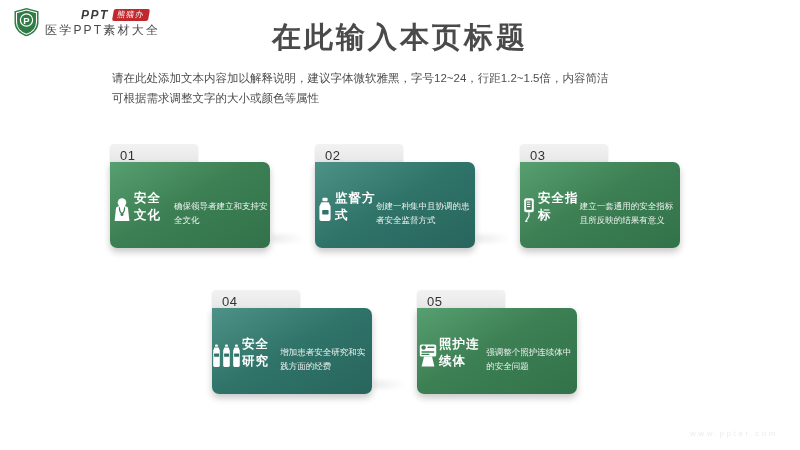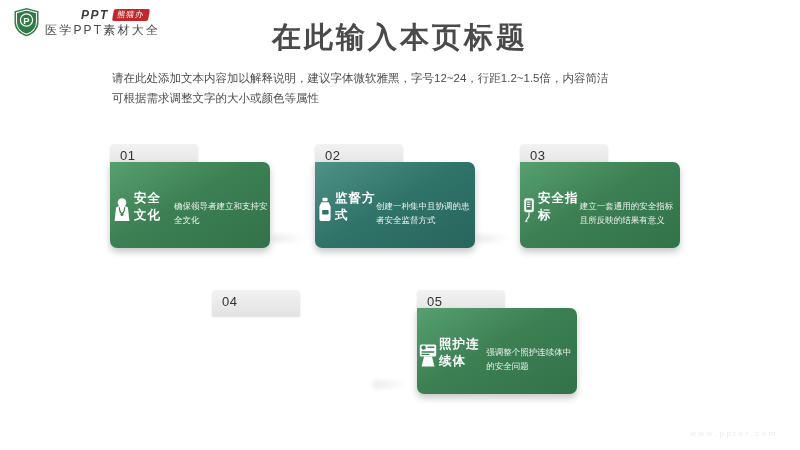--- a/index.html
+++ b/index.html
@@ -180,20 +180,43 @@
       <div class="c-title">安全指标</div>
       <div class="c-desc">建立一套通用的安全指标且所反映的结果有意义</div>
     </div>
   </div>
 </div>
 
 <div class="card c-teal" style="left:212px;top:290px;">
   <div class="tab">
     <span class="tab-num">04</span>
   </div>
+  <div class="body tabbed">
+    <div class="body-inner">
+      <div class="c-icon">
+        <svg width="30" height="24" viewBox="0 0 30 24">
+          <g fill="#fff">
+            <rect x="3.2" y="0.6" width="2.6" height="2.2" rx="0.6"></rect>
+            <path d="M2.4 3.6 H6.6 L7.8 6.4 V21.6 a1.4 1.4 0 0 1-1.4 1.4 H2.6 a1.4 1.4 0 0 1-1.4-1.4 V6.4 Z"></path>
+            <rect x="13.2" y="0.6" width="2.6" height="2.2" rx="0.6"></rect>
+            <path d="M12.4 3.6 H16.6 L17.8 6.4 V21.6 a1.4 1.4 0 0 1-1.4 1.4 H12.6 a1.4 1.4 0 0 1-1.4-1.4 V6.4 Z"></path>
+            <rect x="23.2" y="0.6" width="2.6" height="2.2" rx="0.6"></rect>
+            <path d="M22.4 3.6 H26.6 L27.8 6.4 V21.6 a1.4 1.4 0 0 1-1.4 1.4 H22.6 a1.4 1.4 0 0 1-1.4-1.4 V6.4 Z"></path>
+          </g>
+          <g fill="#2f7369">
+            <rect x="2.1" y="9.4" width="5" height="3.4" rx="0.5"></rect>
+            <rect x="12.1" y="9.4" width="5" height="3.4" rx="0.5"></rect>
+            <rect x="22.1" y="9.4" width="5" height="3.4" rx="0.5"></rect>
+          </g>
+        </svg>
+      </div>
+      <div class="c-title">安全研究</div>
+      <div class="c-desc">增加患者安全研究和实践方面的经费</div>
+    </div>
+  </div>
 </div>
 
 <div class="card c-green" style="left:417px;top:290px;">
   <div class="tab">
     <span class="tab-num">05</span>
   </div>
   <div class="body tabbed">
     <div class="body-inner">
       <div class="c-icon">
         <svg width="22" height="25" viewBox="0 0 22 25">

